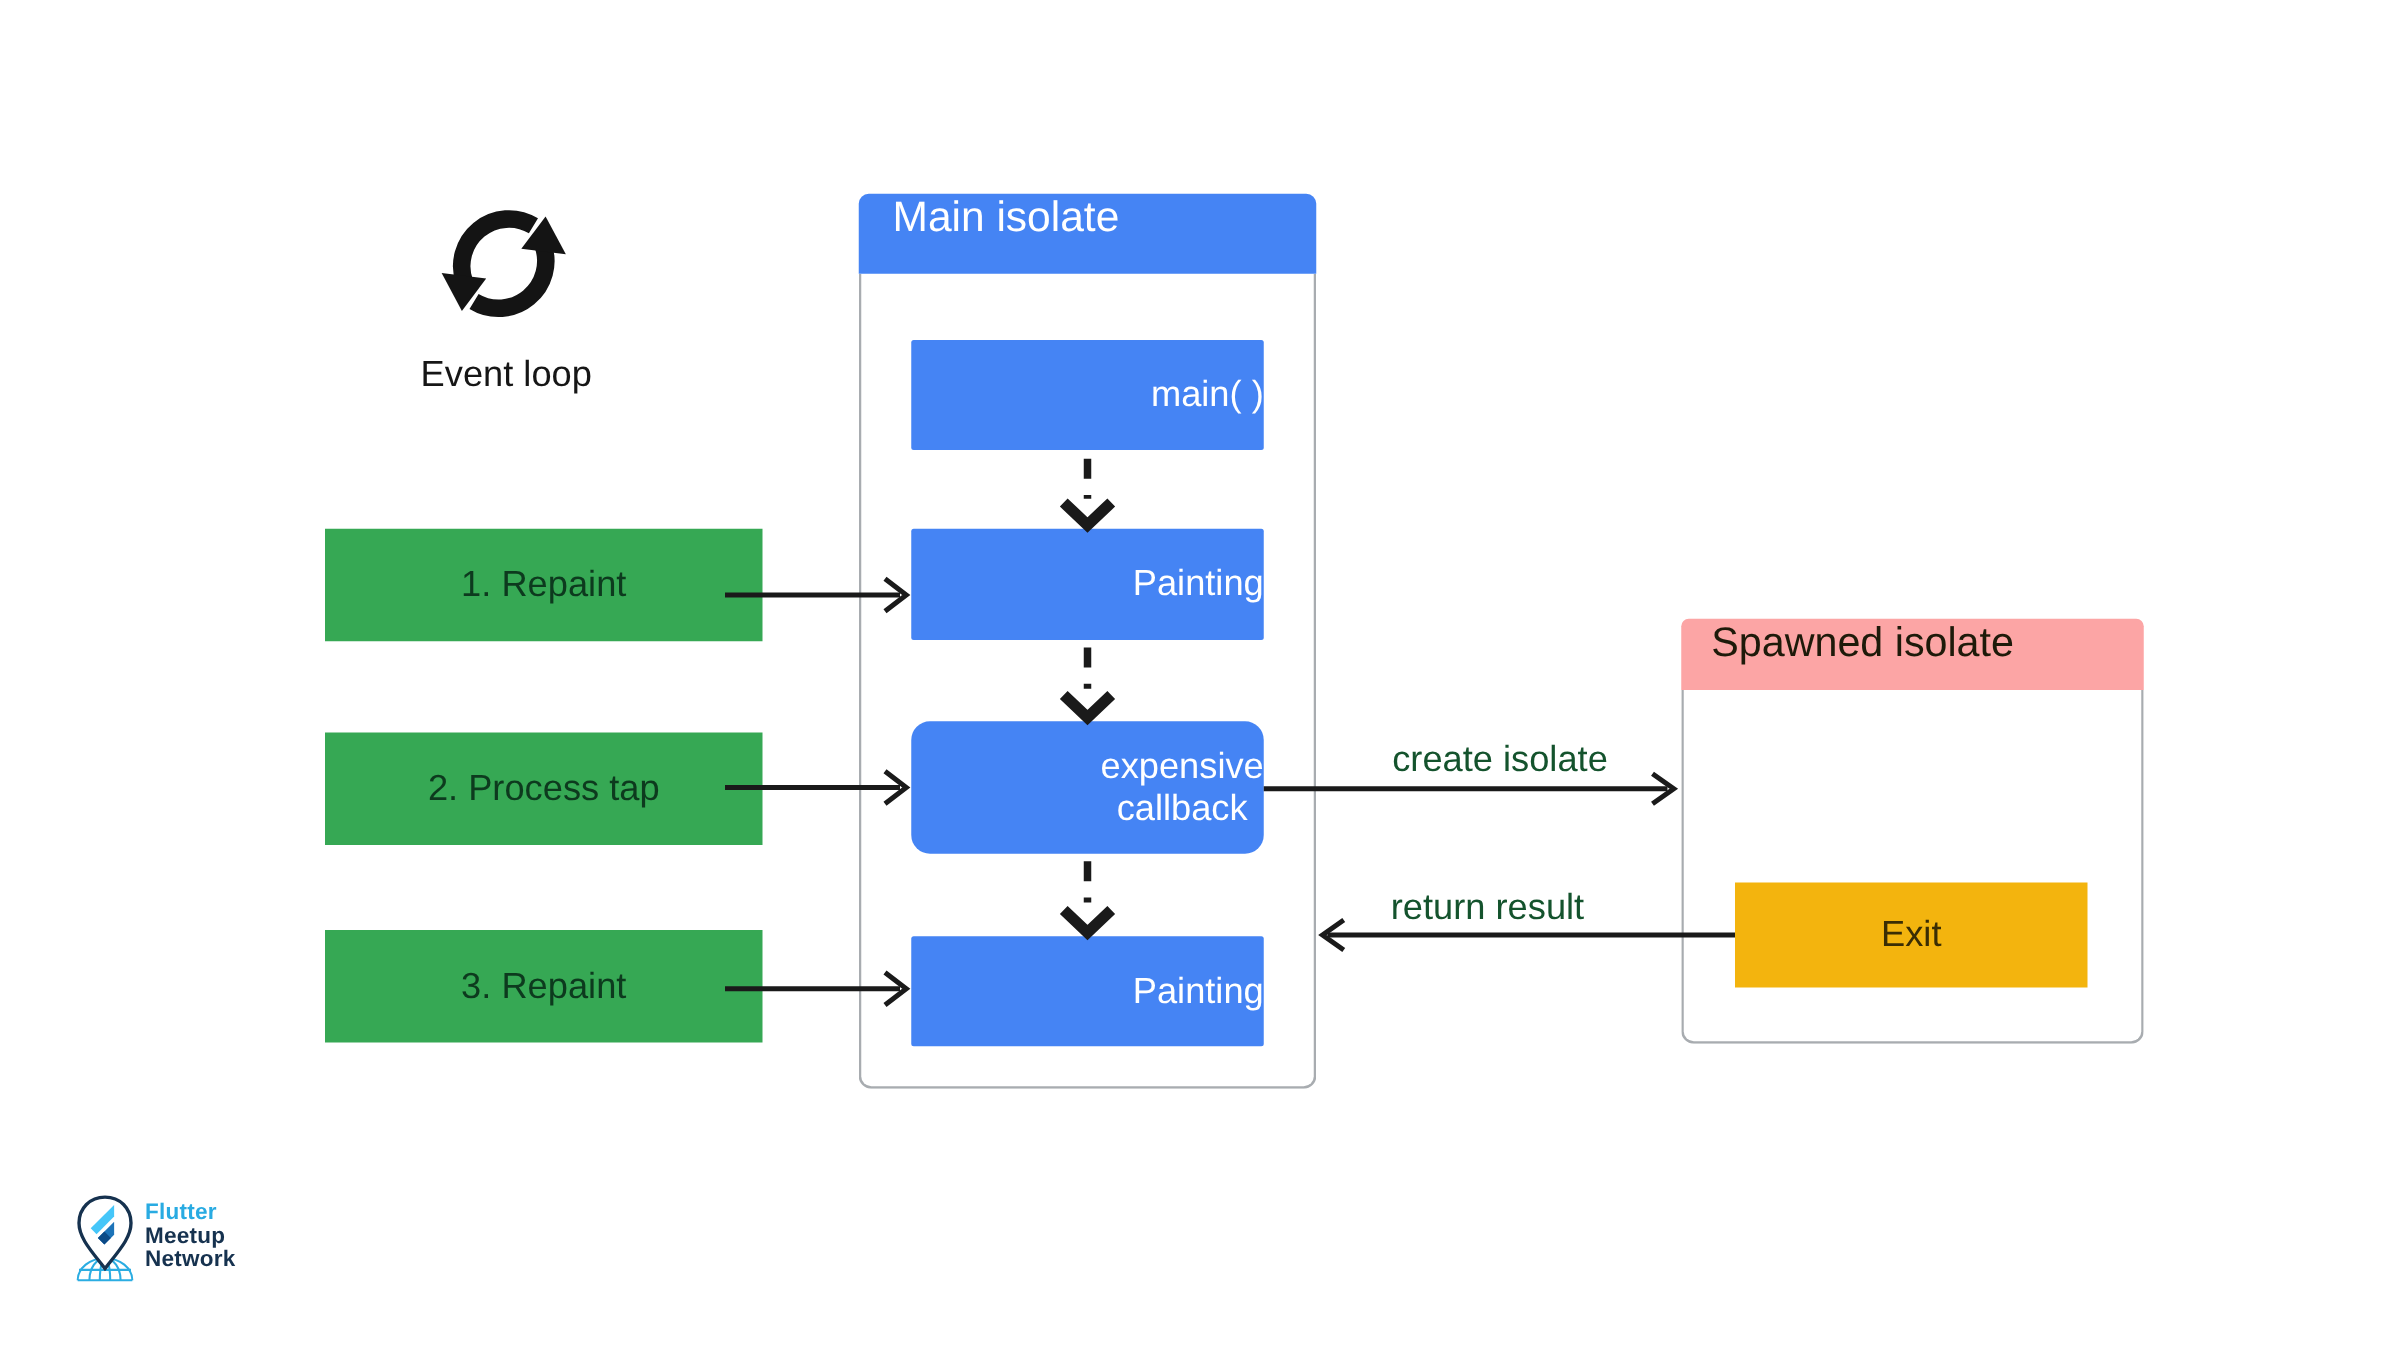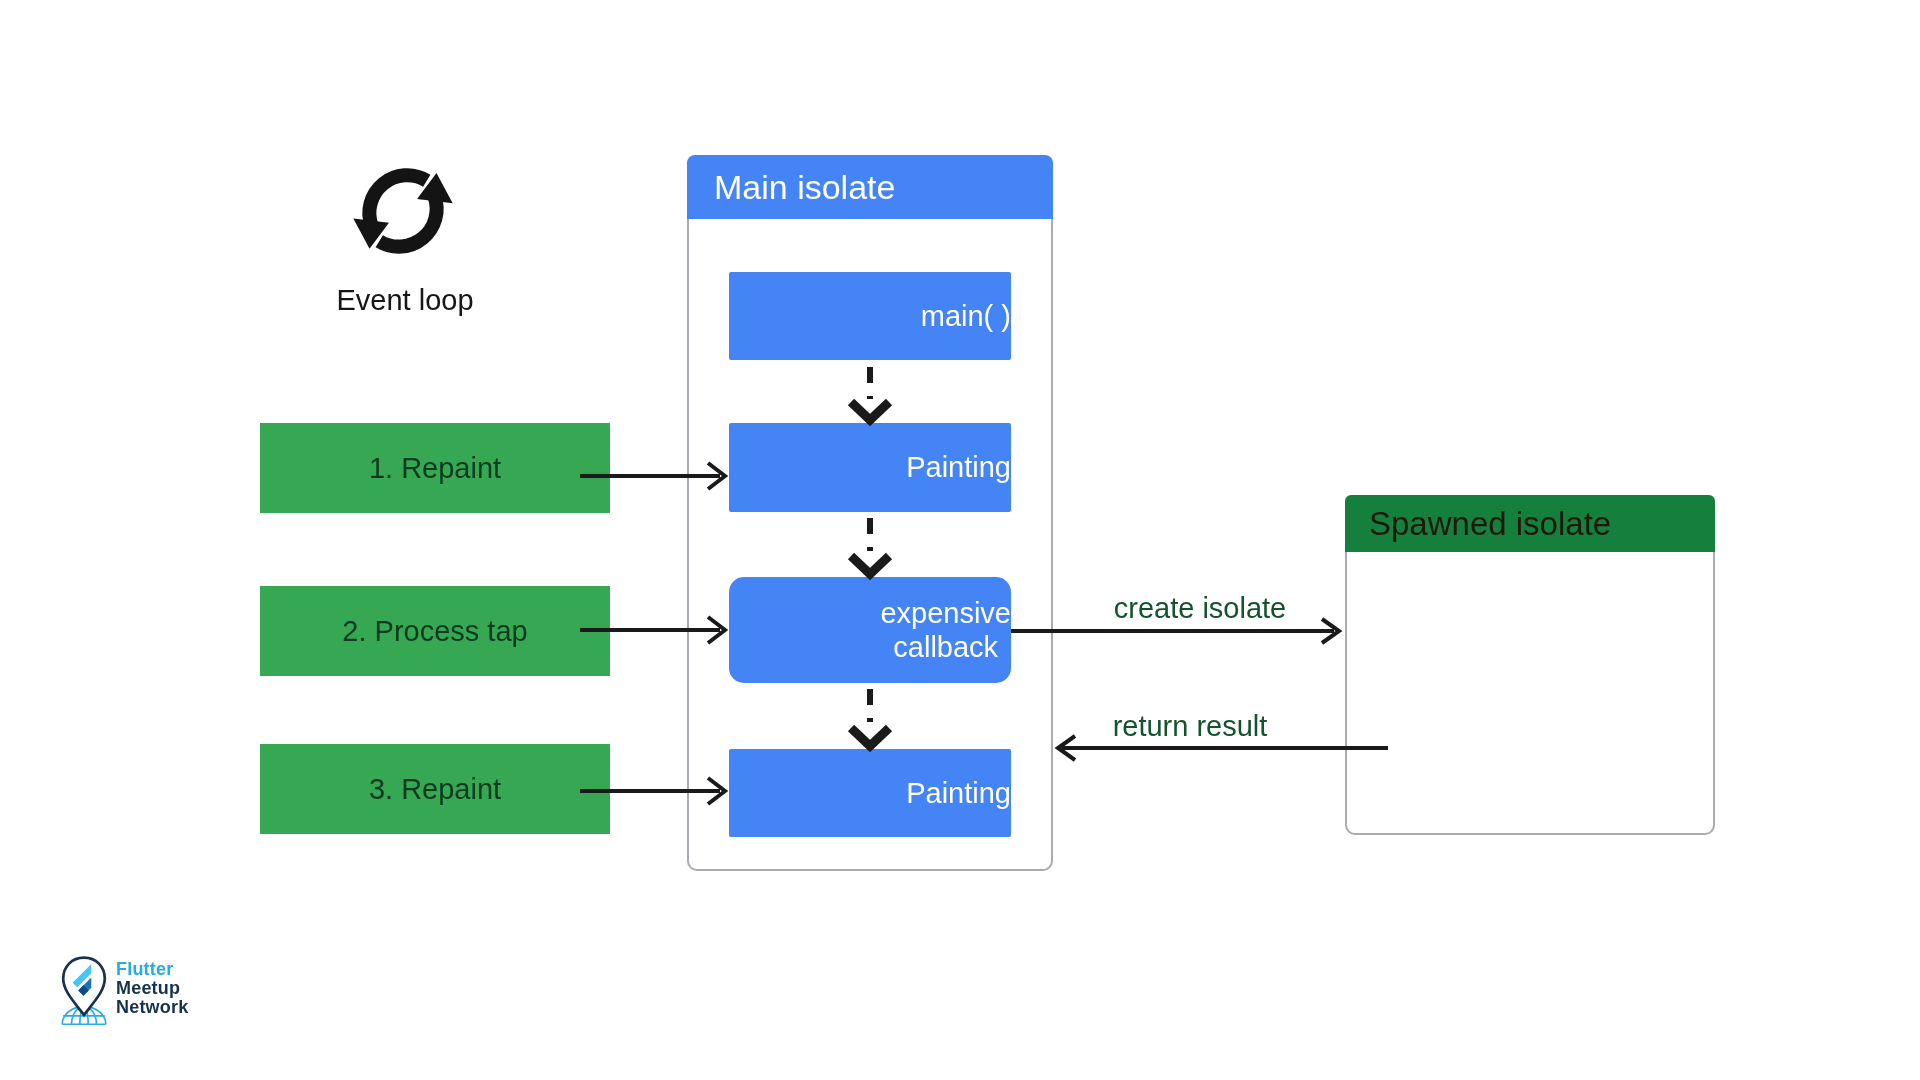--- a/index.html
+++ b/index.html
@@ -28,21 +28,21 @@
     font-size: 29px; font-weight: 500; color: #0D3A1E; margin-left: 30px;
   }
   #queue-box-0 { top: 423px; }
   #queue-box-1 { top: 586px; }
   #queue-box-2 { top: 744px; }
 
   
   .frame { position: absolute; }
   .frame-header {
     position: absolute; left: 0; right: 0; top: 0;
-    display: flex; align-items: center;
+    display: flex; align-items: flex-start;
     font-weight: 500;
   }
   .frame-body {
     position: absolute; left: 0; right: 0; bottom: 0;
     background: #ffffff;
     border: 2px solid #A8ACB0; border-top: none;
     border-radius: 0 0 10px 10px;
   }
 
   #main-isolate-frame { left: 687px; top: 155px; width: 366px; height: 716px; }
@@ -59,21 +59,21 @@
     font-size: 29px; font-weight: 500; text-align: center;
     border-radius: 2px;
   }
   #step-main      { top: 117px; height: 88px; }
   #step-painting1 { top: 268px; height: 89px; }
   #step-expensive { top: 422px; height: 106px; line-height: 34px; border-radius: 15px; }
   #step-painting2 { top: 594px; height: 88px; }
 
   #spawned-isolate-frame { left: 1345px; top: 495px; width: 370px; height: 340px; }
   #spawned-isolate-header {
-    height: 57px; background: #15803d; color: #1E1A0A;
+    height: 57px; background: #fca5a5; color: #1E1A0A;
     border-radius: 6px 6px 0 0; padding-left: 24px; font-size: 33px;
   }
   #spawned-isolate-body { top: 57px; }
 
   .amber-step {
     position: absolute; left: 43px; width: 282px;
     background: #F3B40E; color: #3A2D04;
     display: flex; font-size: 27px; font-weight: 500;
   }
   #step-run {
@@ -148,20 +148,23 @@
   </div>
   <div id="step-painting2" class="blue-step">
     <span>Painting</span>
   </div>
 </div>
 
 <div id="spawned-isolate-frame" class="frame">
   <div id="spawned-isolate-body" class="frame-body"></div>
   <div id="spawned-isolate-header" class="frame-header">
     <span>Spawned isolate</span>
+  </div>
+  <div id="step-exit" class="amber-step">
+    <span>Exit</span>
   </div>
 </div>
 
 <div id="create-isolate-label" class="abs edge-label">create isolate</div>
 <div id="return-result-label" class="abs edge-label">return result</div>
 
 <svg id="arrows-layer" class="abs" width="1920" height="1080" viewBox="0 0 1920 1080" fill="none">
   <g stroke="#1A1A1A">
     <path d="M870 367 V399" stroke-width="6" stroke-dasharray="16 13"></path>
     <polyline points="851,402 870,420 889,402" stroke-width="9" fill="none"></polyline>

